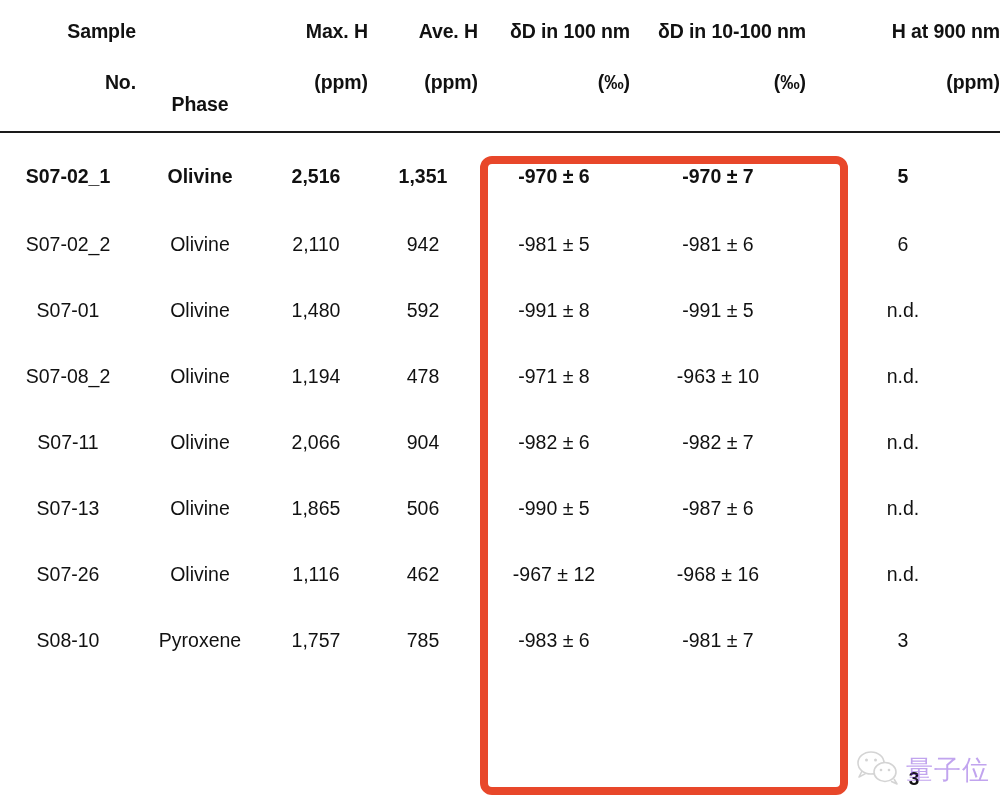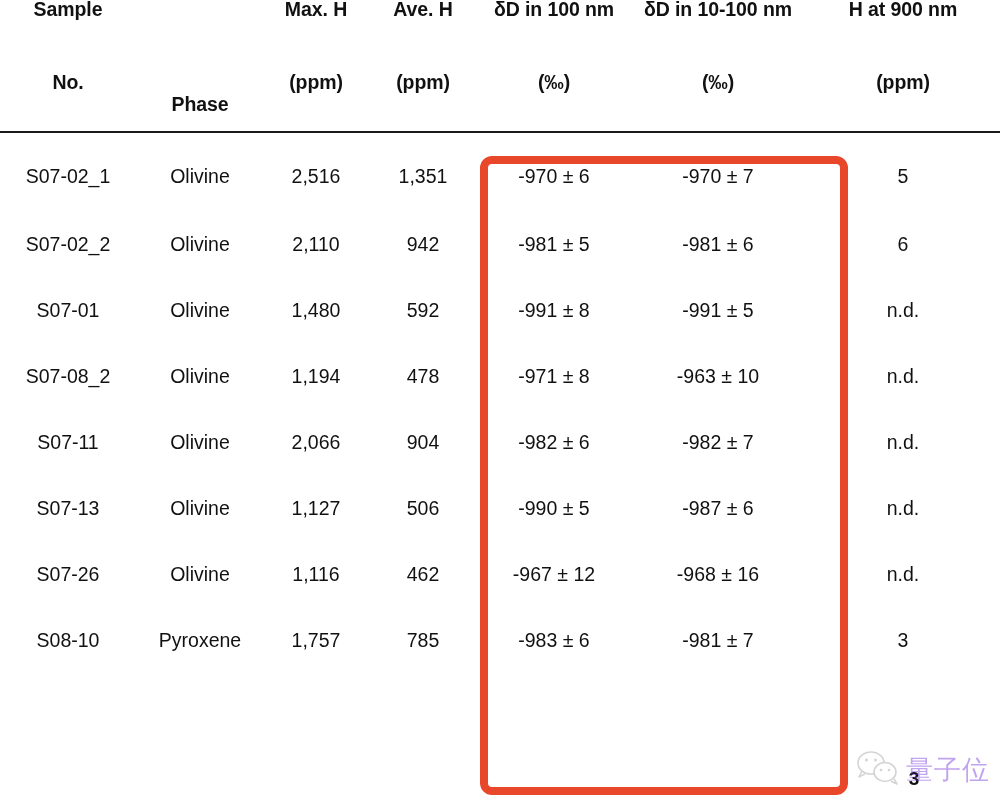--- a/index.html
+++ b/index.html
@@ -50,21 +50,22 @@
     letter-spacing: -0.1px;
     line-height: 1.0;
   }
 
   
   th .hdr-stack {
     height: 128px;
     display: flex;
     flex-direction: column;
     justify-content: space-between;
-    align-items: center;
+    align-items: flex-end;
+    padding-top: 22px;
     padding-bottom: 36px;
     box-sizing: border-box;
     gap: 12px;
   }
   th .hdr-mid {
     height: 128px;
     display: flex;
     align-items: flex-end;
     justify-content: center;
     box-sizing: border-box;
@@ -83,21 +84,21 @@
   tbody td {
     font-size: 19.5px;
     font-weight: normal;
     text-align: center;
     vertical-align: middle;
     height: 66px;
     padding: 0;
     line-height: 1.1;
     white-space: nowrap;
   }
-  tbody tr:first-child td { height: 70px; }
+  tbody tr:first-child td { height: 70px; font-weight: bold; }
 
   
   #annotation-box {
     position: absolute;
     left: 480px;
     top: 156px;
     width: 368px;
     height: 639px;
     border: 8px solid #E8472A;
     border-radius: 12px;
@@ -256,21 +257,21 @@
           <td>Olivine</td>
           <td>2,066</td>
           <td>904</td>
           <td>-982 ± 6</td>
           <td>-982 ± 7</td>
           <td>n.d.</td>
         </tr>
         <tr>
           <td>S07-13</td>
           <td>Olivine</td>
-          <td>1,127</td>
+          <td>1,865</td>
           <td>506</td>
           <td>-990 ± 5</td>
           <td>-987 ± 6</td>
           <td>n.d.</td>
         </tr>
         <tr>
           <td>S07-26</td>
           <td>Olivine</td>
           <td>1,116</td>
           <td>462</td>

